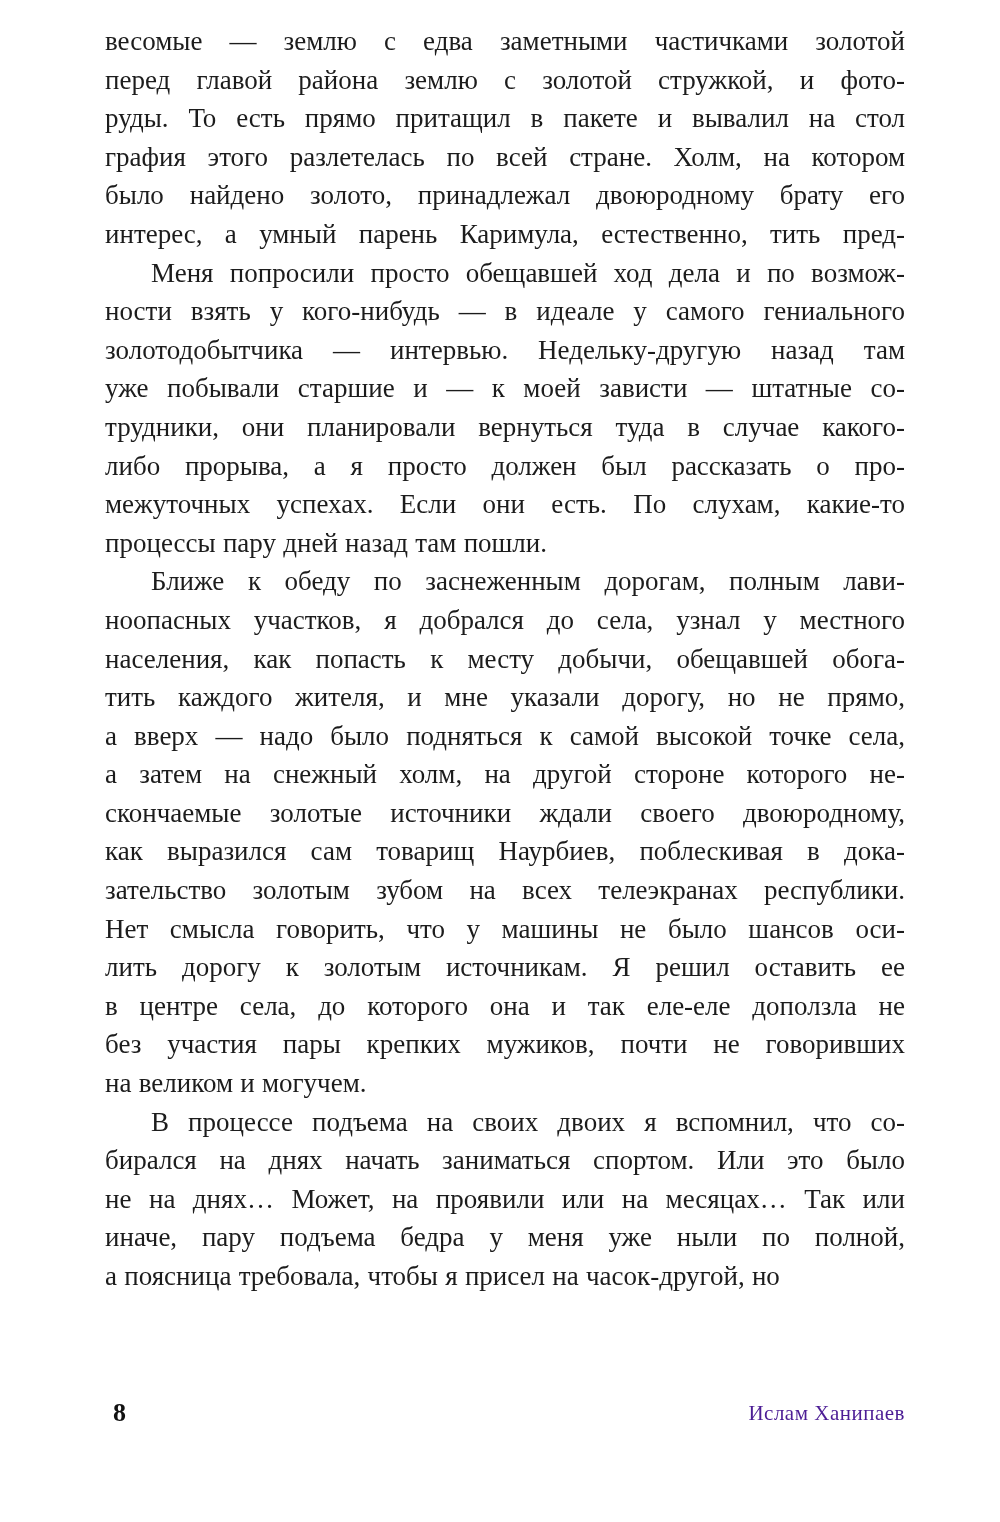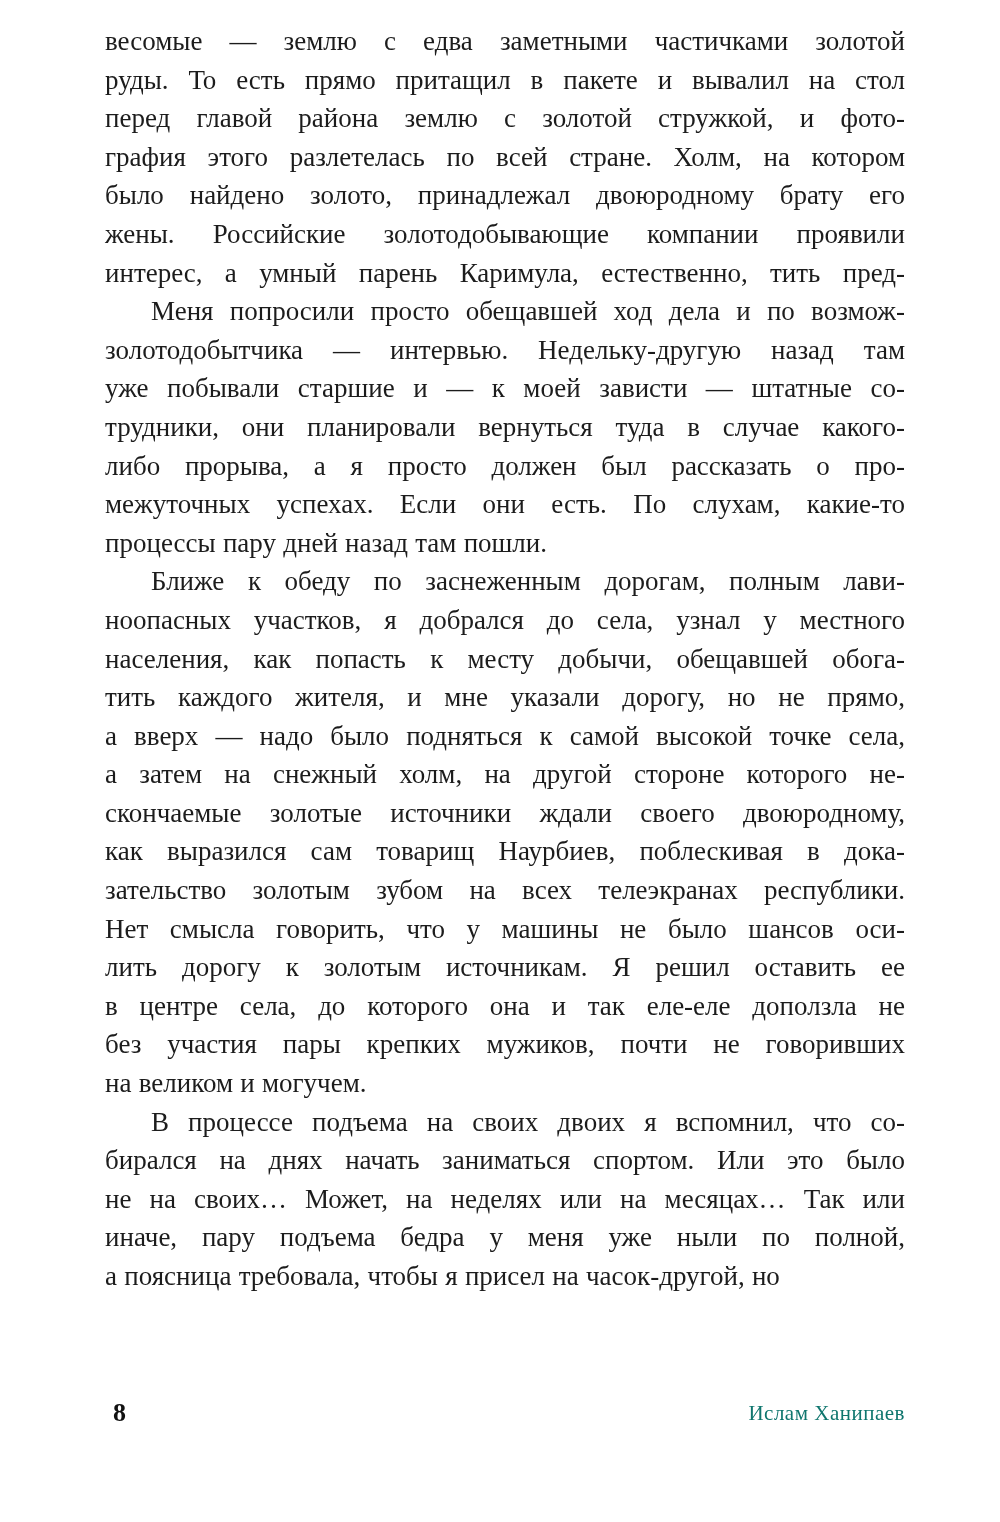--- a/index.html
+++ b/index.html
@@ -56,42 +56,42 @@
     align-items: center;
   }
   .page-number {
     font-weight: bold;
     font-size: 26px;
     color: #111111;
     padding-left: 8px;
   }
   .author-name {
     font-size: 21px;
-    color: #0f766e;
+    color: #4c1d95;
     letter-spacing: 0.5px;
   }
 </style>
 </head>
 <body>
 
 <div class="page">
 
   <div class="text-block" id="text-block">
 
   <div class="paragraph">
         <div class="text-line">весомые — землю с едва заметными частичками золотой</div>
+        <div class="text-line">перед главой района землю с золотой стружкой, и фото-</div>
         <div class="text-line">руды. То есть прямо притащил в пакете и вывалил на стол</div>
-        <div class="text-line">перед главой района землю с золотой стружкой, и фото-</div>
         <div class="text-line">графия этого разлетелась по всей стране. Холм, на котором</div>
         <div class="text-line">было найдено золото, принадлежал двоюродному брату его</div>
-        <div class="text-line">жены. Российские золотодобывающие компании проявили</div>
         <div class="text-line">интерес, а умный парень Каримула, естественно, тить пред-</div>
       </div>
       <div class="paragraph">
         <div class="text-line indented">Меня попросили просто обещавшей ход дела и по возмож-</div>
+        <div class="text-line">ности взять у кого-нибудь — в идеале у самого гениального</div>
         <div class="text-line">золотодобытчика — интервью. Недельку-другую назад там</div>
         <div class="text-line">уже побывали старшие и — к моей зависти — штатные со-</div>
         <div class="text-line">трудники, они планировали вернуться туда в случае какого-</div>
         <div class="text-line">либо прорыва, а я просто должен был рассказать о про-</div>
         <div class="text-line">межуточных успехах. Если они есть. По слухам, какие-то</div>
         <div class="text-line last-line">процессы пару дней назад там пошли.</div>
       </div>
       <div class="paragraph">
         <div class="text-line indented">Ближе к обеду по заснеженным дорогам, полным лави-</div>
         <div class="text-line">ноопасных участков, я добрался до села, узнал у местного</div>
@@ -104,21 +104,21 @@
         <div class="text-line">зательство золотым зубом на всех телеэкранах республики.</div>
         <div class="text-line">Нет смысла говорить, что у машины не было шансов оси-</div>
         <div class="text-line">лить дорогу к золотым источникам. Я решил оставить ее</div>
         <div class="text-line">в центре села, до которого она и так еле-еле доползла не</div>
         <div class="text-line">без участия пары крепких мужиков, почти не говоривших</div>
         <div class="text-line last-line">на великом и могучем.</div>
       </div>
       <div class="paragraph">
         <div class="text-line indented">В процессе подъема на своих двоих я вспомнил, что со-</div>
         <div class="text-line">бирался на днях начать заниматься спортом. Или это было</div>
-        <div class="text-line">не на своих… Может, на неделях или на месяцах… Так или</div>
+        <div class="text-line">не на днях… Может, на проявили или на месяцах… Так или</div>
         <div class="text-line">иначе, пару подъема бедра у меня уже ныли по полной,</div>
         <div class="text-line last-line">а поясница требовала, чтобы я присел на часок-другой, но</div>
       </div>
     </div>
 
   <div class="footer">
     <span class="page-number">8</span>
     <span class="author-name">Ислам Ханипаев</span>
   </div>
 

